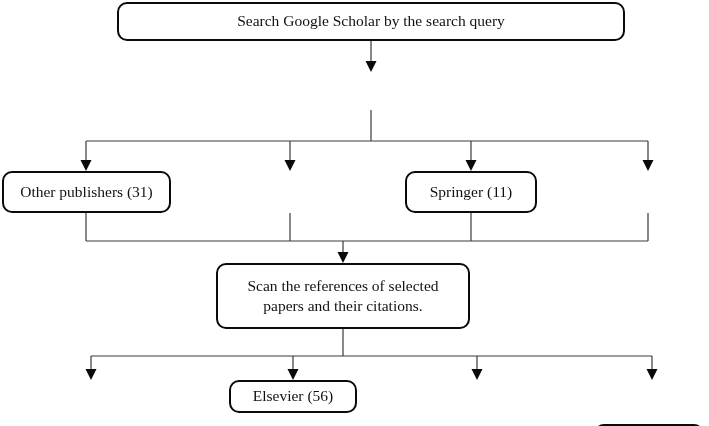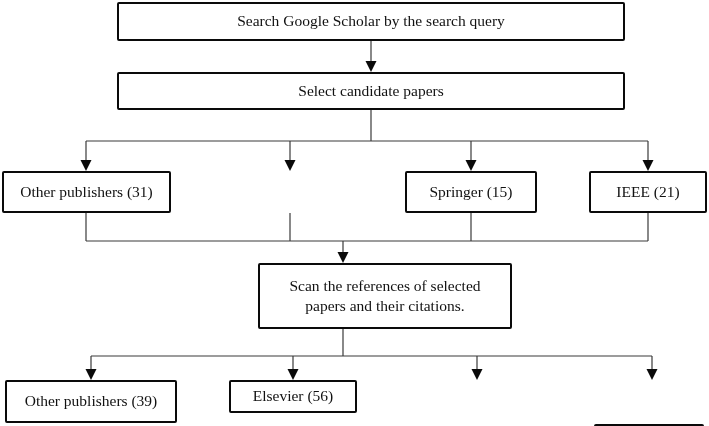--- a/index.html
+++ b/index.html
@@ -23,37 +23,37 @@
     fill: none;
   }
   .connectors polygon {
     fill: #0a0a0a;
     stroke: none;
   }
   .node {
     position: absolute;
     box-sizing: border-box;
     border: 2px solid #0a0a0a;
-    border-radius: 2px;
+    border-radius: 10px;
     background: #ffffff;
     display: flex;
     align-items: center;
     justify-content: center;
     text-align: center;
     font-size: 15.5px;
     line-height: 1.32;
   }
   .node .lbl { display: block; padding: 0 6px; }
   .node-search  { left: 117px; top:   2px; width: 508px; height: 39px; }
   .node-select  { left: 117px; top:  72px; width: 508px; height: 38px; }
   .node-r1c1    { left:   2px; top: 171px; width: 169px; height: 42px; }
   .node-r1c2    { left: 227px; top: 171px; width: 127px; height: 42px; }
   .node-r1c3    { left: 405px; top: 171px; width: 132px; height: 42px; }
   .node-r1c4    { left: 589px; top: 171px; width: 118px; height: 42px; }
-  .node-scan    { left: 216px; top: 263px; width: 254px; height: 66px; margin-left: 42px; }
+  .node-scan    { left: 216px; top: 263px; width: 254px; height: 66px; }
   .node-scan .lbl { width: 230px; }
   .node-r2c1    { left:   5px; top: 380px; width: 172px; height: 43px; }
   .node-r2c2    { left: 229px; top: 380px; width: 128px; height: 33px; }
   .node-r2c3    { left: 412px; top: 380px; width: 130px; height: 43px; }
   .node-r2c4    { left: 594px; top: 380px; width: 110px; height: 43px; margin-top: 44px; }
 </style>
 </head>
 <body>
 
 <div class="stage">
@@ -105,41 +105,32 @@
       <polygon points="471.5,369 482.5,369 477,380"></polygon>
       <path d="M652,356 V369"></path>
       <polygon points="646.5,369 657.5,369 652,380"></polygon>
     </g>
   </svg>
 
   <div class="node node-search">
     <span class="lbl">Search Google Scholar by the search query</span>
   </div>
 
-  <div class="node node-select">
-    <span class="lbl">Select candidate papers</span>
-  </div>
 
   <div class="node node-r1c1">
     <span class="lbl">Other publishers (31)</span>
   </div>
   <div class="node node-r1c3">
-    <span class="lbl">Springer (15)</span>
-  </div>
-  <div class="node node-r1c4">
-    <span class="lbl">IEEE (21)</span>
+    <span class="lbl">Springer (11)</span>
   </div>
 
   <div class="node node-scan">
     <span class="lbl">Scan the references of selected papers and their citations.</span>
   </div>
 
-  <div class="node node-r2c1">
-    <span class="lbl">Other publishers (39)</span>
-  </div>
   <div class="node node-r2c2">
     <span class="lbl">Elsevier (56)</span>
   </div>
   <div class="node node-r2c4">
     <span class="lbl">IEEE (44)</span>
   </div>
 
 </div>
 
 </body></html>

